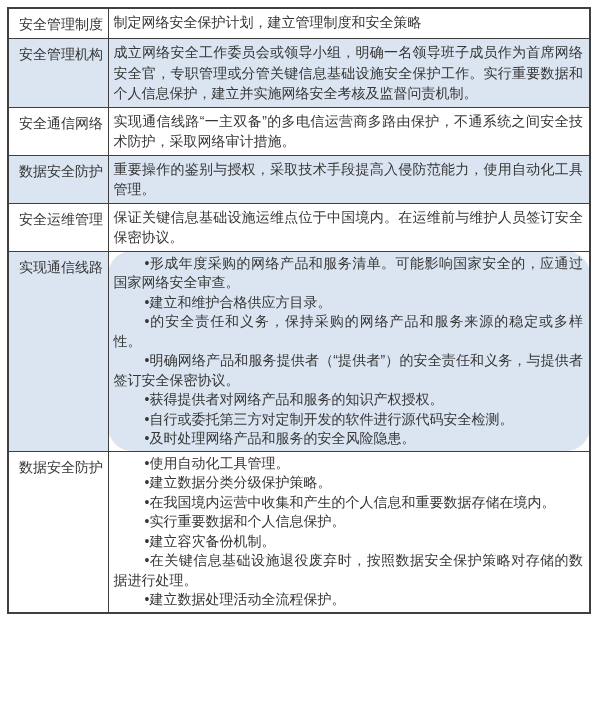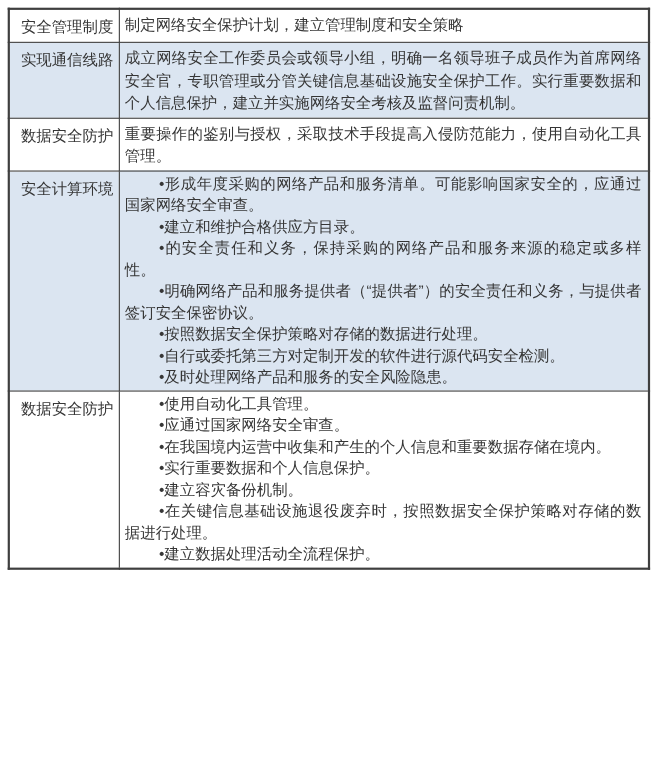--- a/index.html
+++ b/index.html
@@ -44,61 +44,70 @@
   td.desc{
     padding:3px 6px 3px 5px;
     line-height:20.5px;
     text-align:justify;
     margin-top:40px;
   }
   td.desc.list{
     line-height:19.5px;
     padding-top:2px;
     padding-bottom:2px;
+    border-radius:24px;
   }
   p.bullet{
     margin:0;
     text-indent:31px;
     text-align:justify;
   }
 </style>
 </head>
 <body>
 
 <table class="sec-table">
   <tbody>
       <tr>
         <td class="cat">安全管理制度</td>
         <td class="desc">制定网络安全保护计划，建立管理制度和安全策略</td>
       </tr>
       <tr>
-        <td class="cat">实现通信线路</td>
+        <td class="cat">安全管理机构</td>
         <td class="desc">成立网络安全工作委员会或领导小组，明确一名领导班子成员作为首席网络安全官，专职管理或分管关键信息基础设施安全保护工作。实行重要数据和个人信息保护，建立并实施网络安全考核及监督问责机制。</td>
+      </tr>
+      <tr>
+        <td class="cat">安全通信网络</td>
+        <td class="desc">实现通信线路“一主双备”的多电信运营商多路由保护，不通系统之间安全技术防护，采取网络审计措施。</td>
       </tr>
       <tr>
         <td class="cat">数据安全防护</td>
         <td class="desc">重要操作的鉴别与授权，采取技术手段提高入侵防范能力，使用自动化工具管理。</td>
       </tr>
       <tr>
-        <td class="cat">安全计算环境</td>
+        <td class="cat">安全运维管理</td>
+        <td class="desc">保证关键信息基础设施运维点位于中国境内。在运维前与维护人员签订安全保密协议。</td>
+      </tr>
+      <tr>
+        <td class="cat">实现通信线路</td>
         <td class="desc list">
           <p class="bullet">•形成年度采购的网络产品和服务清单。可能影响国家安全的，应通过国家网络安全审查。</p>
           <p class="bullet">•建立和维护合格供应方目录。</p>
           <p class="bullet">•的安全责任和义务，保持采购的网络产品和服务来源的稳定或多样性。</p>
           <p class="bullet">•明确网络产品和服务提供者（“提供者”）的安全责任和义务，与提供者签订安全保密协议。</p>
-          <p class="bullet">•按照数据安全保护策略对存储的数据进行处理。</p>
+          <p class="bullet">•获得提供者对网络产品和服务的知识产权授权。</p>
           <p class="bullet">•自行或委托第三方对定制开发的软件进行源代码安全检测。</p>
           <p class="bullet">•及时处理网络产品和服务的安全风险隐患。</p>
         </td>
       </tr>
       <tr>
         <td class="cat">数据安全防护</td>
         <td class="desc list">
           <p class="bullet">•使用自动化工具管理。</p>
-          <p class="bullet">•应通过国家网络安全审查。</p>
+          <p class="bullet">•建立数据分类分级保护策略。</p>
           <p class="bullet">•在我国境内运营中收集和产生的个人信息和重要数据存储在境内。</p>
           <p class="bullet">•实行重要数据和个人信息保护。</p>
           <p class="bullet">•建立容灾备份机制。</p>
           <p class="bullet">•在关键信息基础设施退役废弃时，按照数据安全保护策略对存储的数据进行处理。</p>
           <p class="bullet">•建立数据处理活动全流程保护。</p>
         </td>
       </tr>
     </tbody>
 </table>
 

